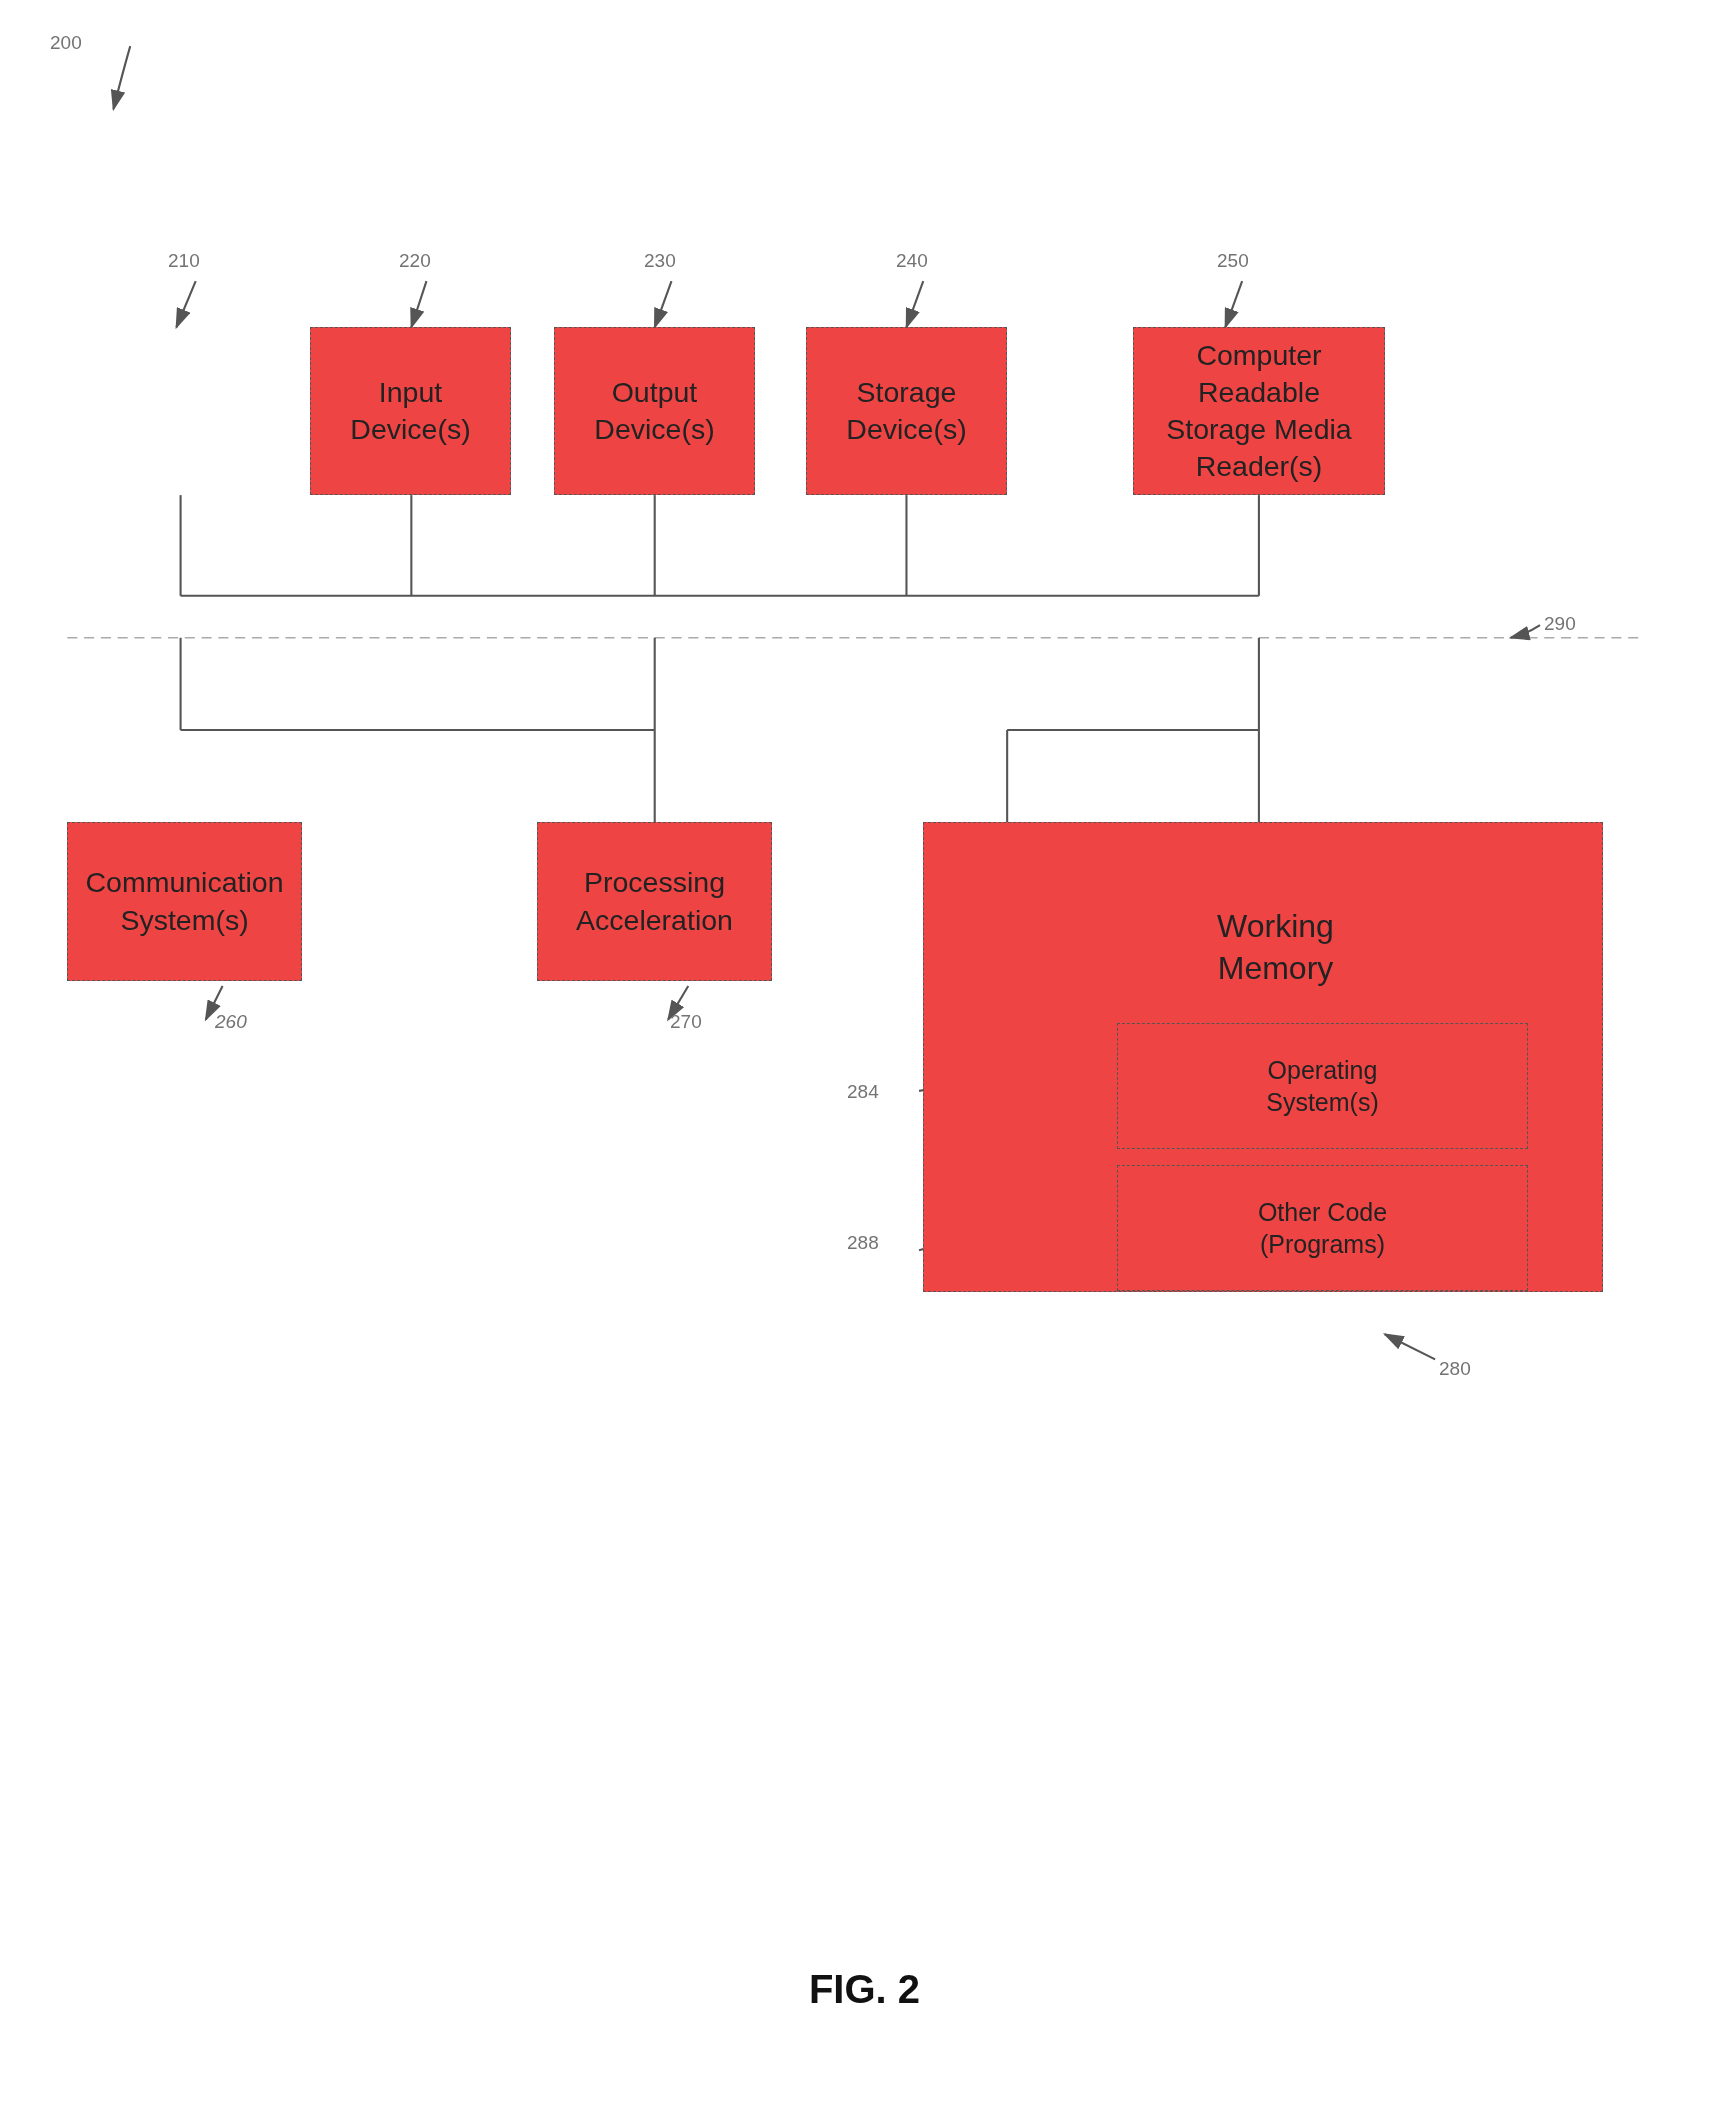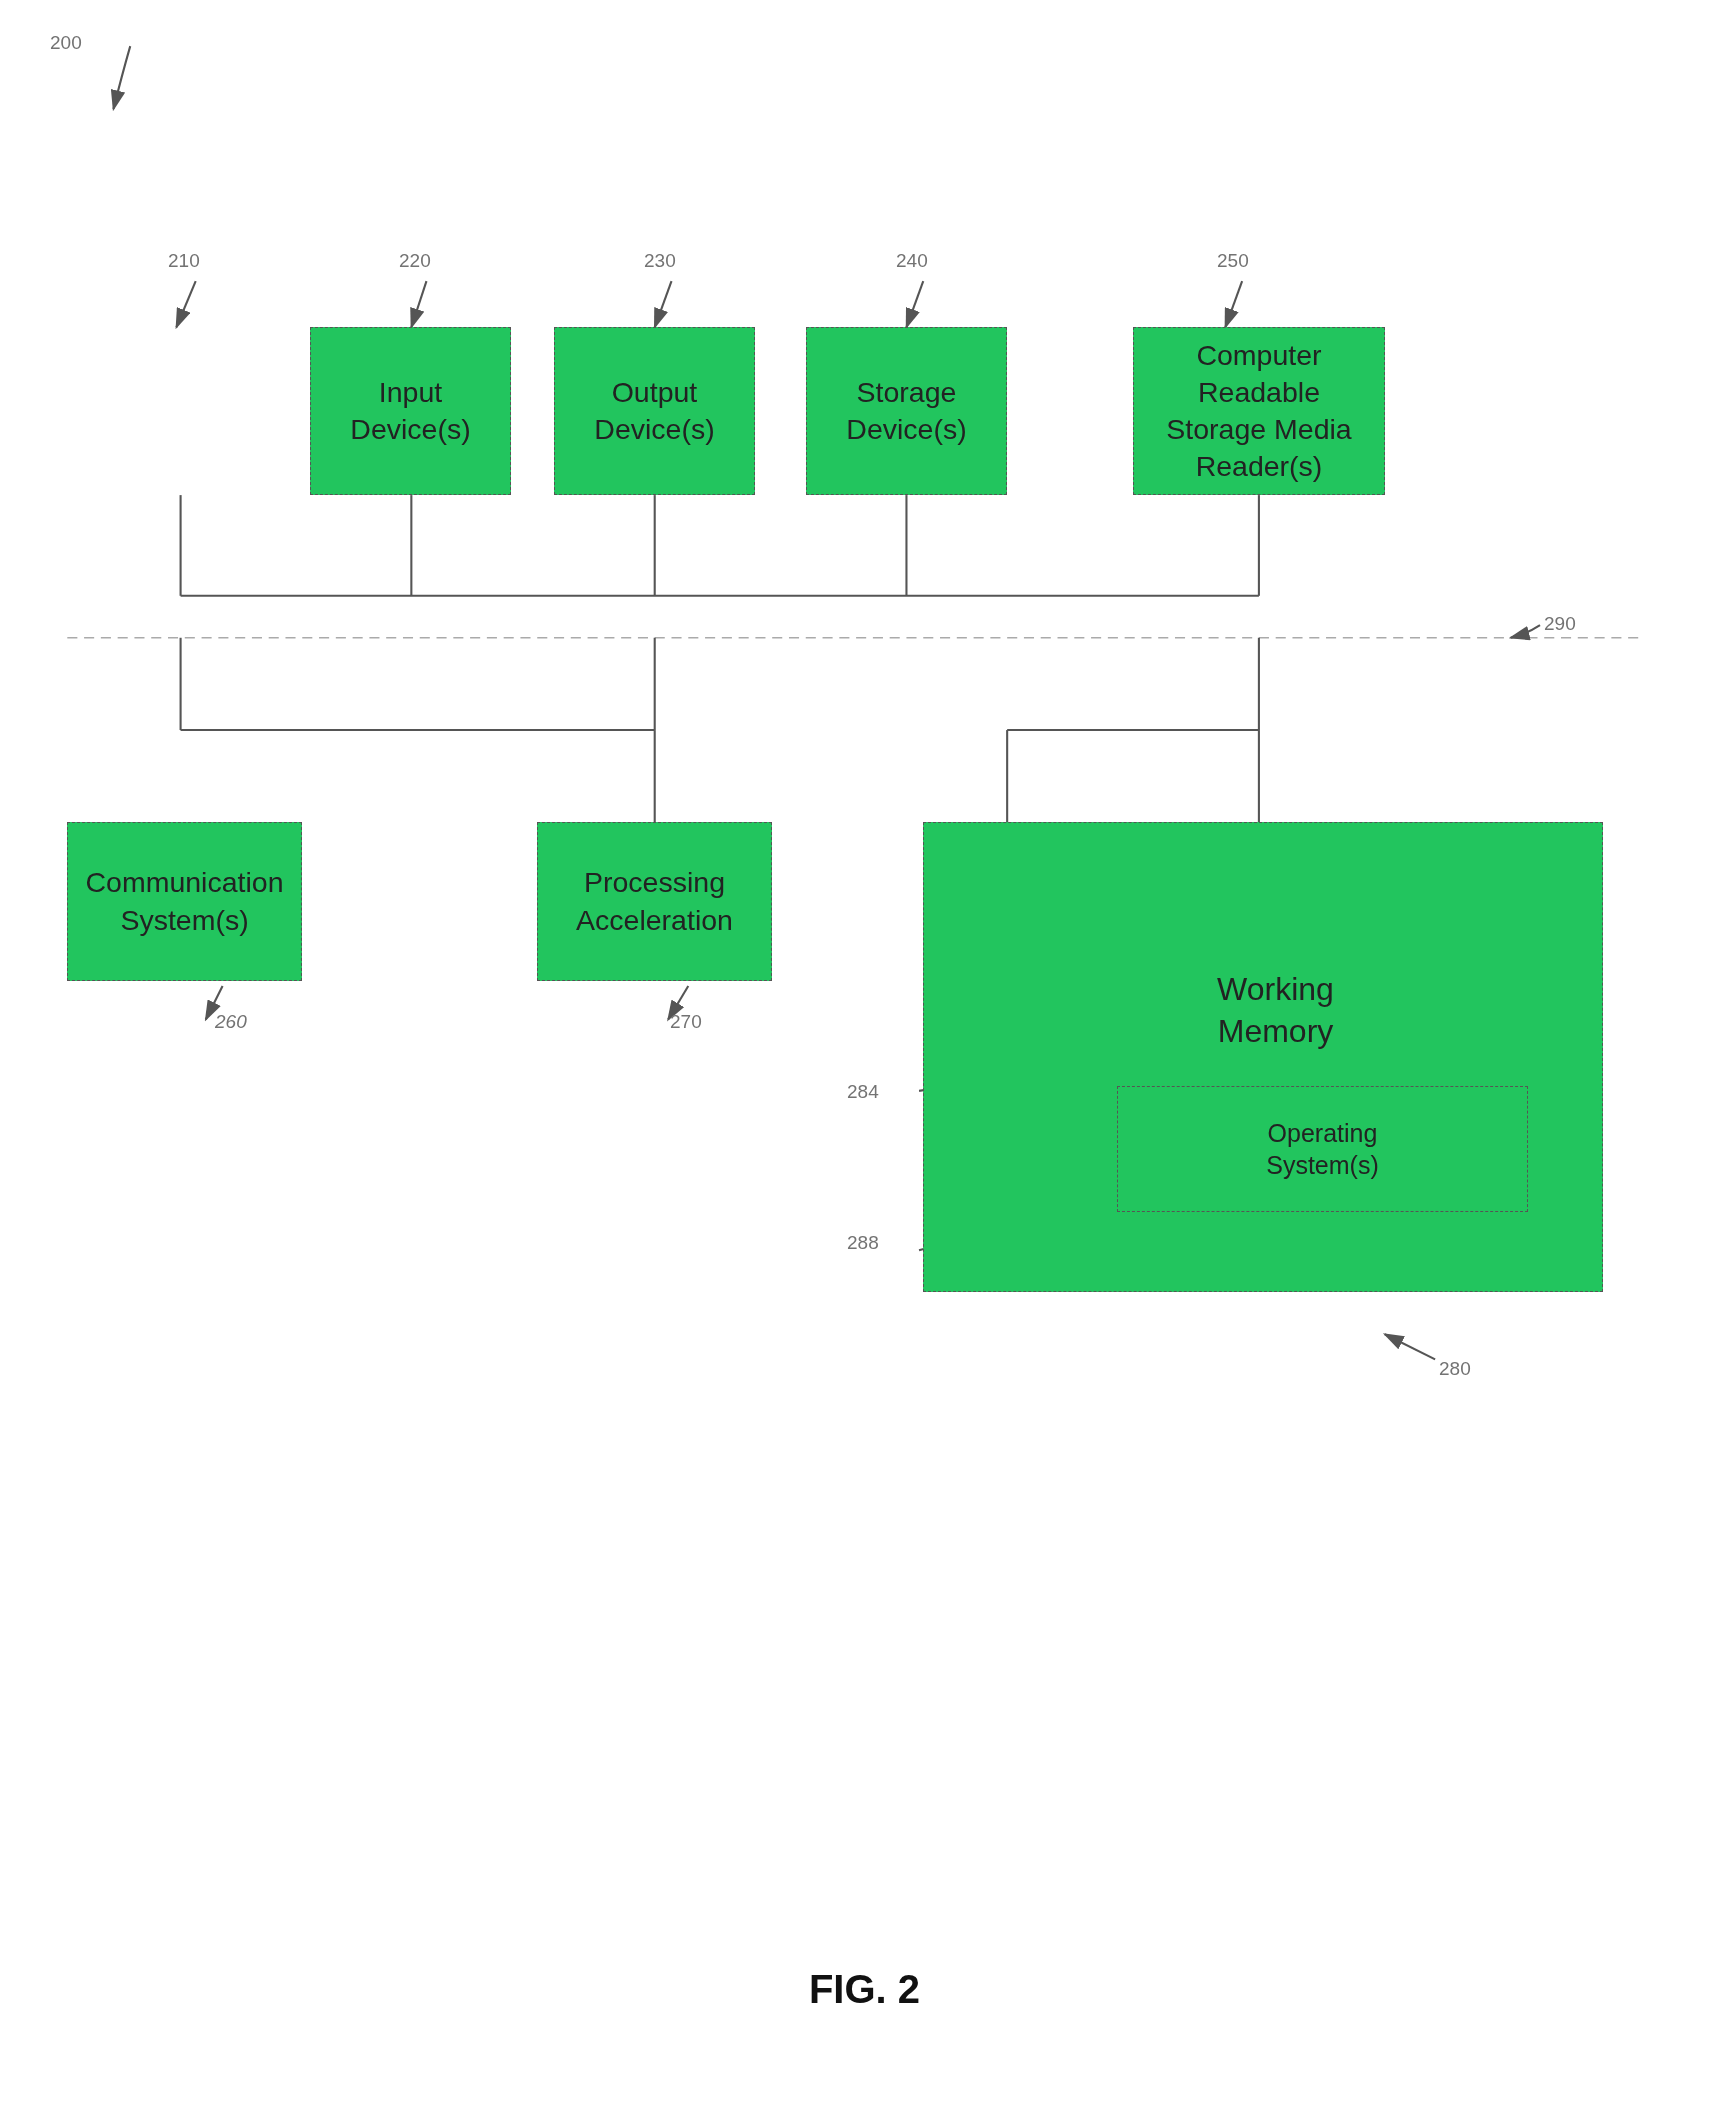--- a/index.html
+++ b/index.html
@@ -17,21 +17,21 @@
       top: 0;
       left: 0;
       width: 100%;
       height: 100%;
     }
 
     
     .box {
       position: absolute;
       border: 1.7px dashed #555;
-      background: #22c55e;
+      background: #ef4444;
       display: flex;
       align-items: center;
       justify-content: center;
       text-align: center;
       font-size: 28.5px;
       line-height: 1.3;
       color: #222;
     }
 
     
@@ -170,20 +170,23 @@
 
   <div class="box" style="left:923px; top:822px; width:680px; height:470px; align-items:flex-start; padding-top:25px; padding-left:25px; font-size:32px; flex-direction: column;">
     <div style="width:100%; text-align:center; padding-top:8.4px;">
       <span style="font-size:32px;">Working<br>Memory</span>
     </div>
 
     <div class="box" style="position:relative; left:168px; top:34px; width:411px; height:126px; font-size:25px;">
       <span>Operating<br>System(s)</span>
     </div>
 
+    <div class="box" style="position:relative; left:168px; top:50px; width:411px; height:126px; font-size:25px;">
+      <span>Other Code<br>(Programs)</span>
+    </div>
   </div>
 
   <div class="ref-label" style="left:847px; top:1081px;">284</div>
 
   <div class="ref-label" style="left:847px; top:1232px;">288</div>
 
   <div class="ref-label" style="left:1439px; top:1358px;">280</div>
 
   <div class="fig-caption" style="bottom:101px; left:0; width:100%; text-align:center;">FIG. 2</div>
 

